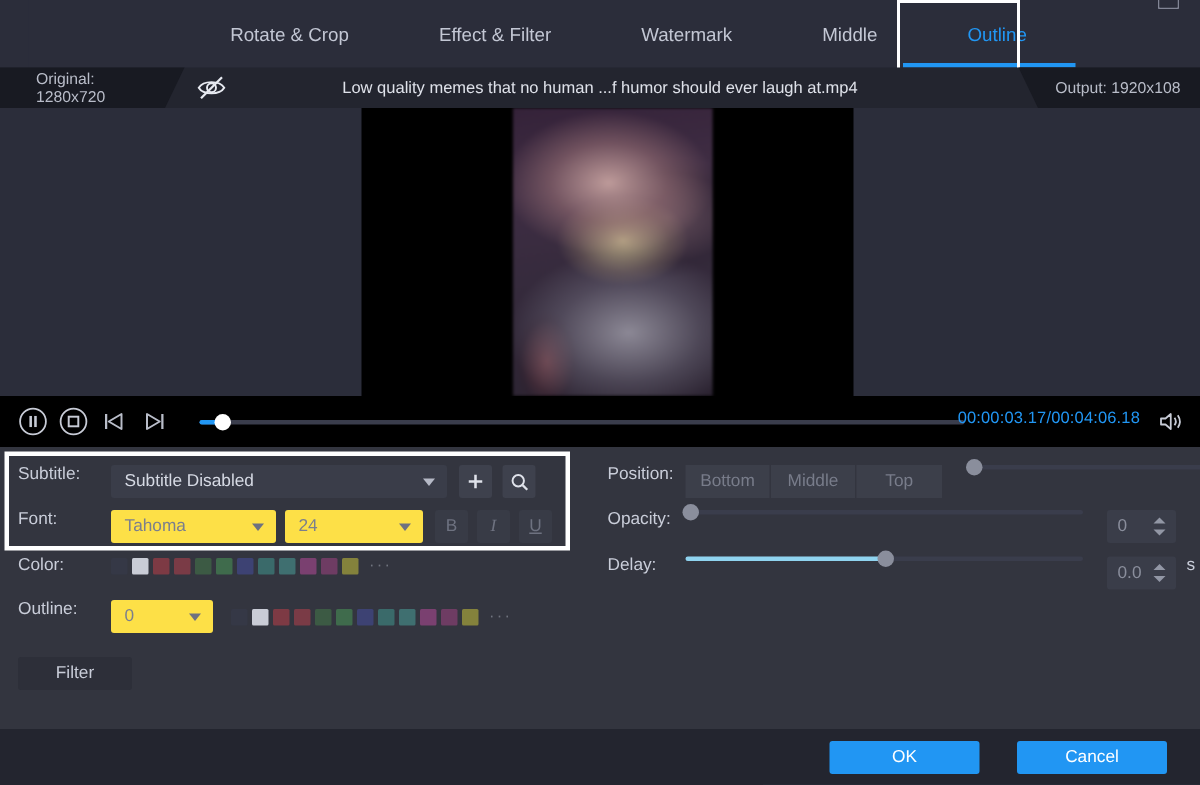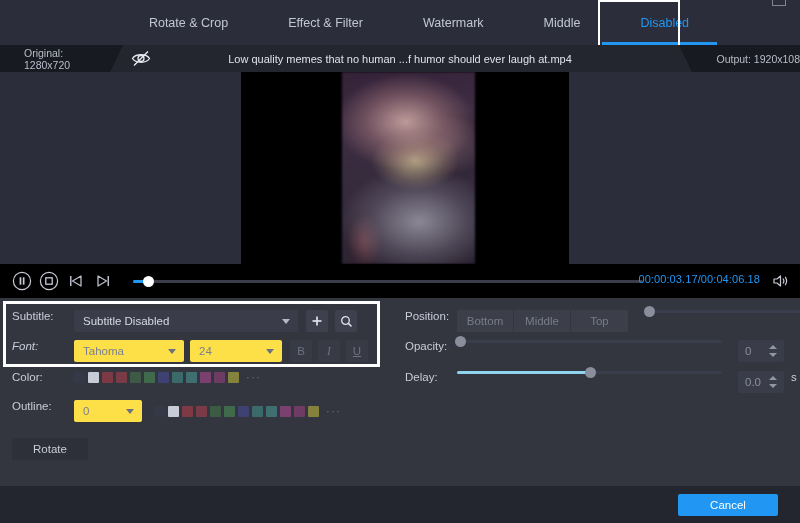--- a/index.html
+++ b/index.html
@@ -66,21 +66,21 @@
     position: absolute; left: 130px; top: 3px; width: 22px; height: 21px;
   }
   .rightchip {
     position: absolute; right: 0; top: 0; height: 27px; width: 108px;
     background: #181a22; display: flex; align-items: center; justify-content: flex-end;
   }
   .rightchip::before {
     content: ""; position: absolute; left: -13px; top: 0;
     border-top: 27px solid #181a22; border-left: 13px solid transparent;
   }
-  .out-text { font-size: 10.5px; color: #b9bdc9; padding-right: 0px; white-space: nowrap; }
+  .out-text { font-size: 10.5px; color: #b9bdc9; padding-right: 13px; white-space: nowrap; }
   .filename {
     position: absolute; left: 0; top: 0; width: 800px; height: 27px;
     display: flex; align-items: center; justify-content: center;
     font-size: 11px; color: #dfe2ea; white-space: nowrap;
   }
 
   
   .preview {
     position: absolute; left: 0; top: 72px; width: 800px; height: 192px;
     background: #2b2d3a;
@@ -220,21 +220,21 @@
   <div class="tabbar">
     <div class="wincontrols">
       <div class="wc wc-min"></div>
       <div class="wc wc-max"></div>
     </div>
     <div class="tabs">
       <div class="tab">Rotate &amp; Crop</div>
       <div class="tab">Effect &amp; Filter</div>
       <div class="tab">Watermark</div>
       <div class="tab">Middle</div>
-      <div class="tab active">Disabled</div>
+      <div class="tab active">Outline</div>
     </div>
     <div class="tabs-underline"></div>
   </div>
   <div class="hl-subtitle"></div>
 
   <div class="infobar">
     <div class="filename">Low quality memes that no human ...f humor should ever laugh at.mp4</div>
     <div class="leftchip">
       <span class="orig-text">Original: 1280x720</span>
     </div>
@@ -314,21 +314,21 @@
       </div>
       <div class="iconbtn" style="margin-left:7px;">
         <svg width="13" height="13" viewBox="0 0 13 13">
           <circle cx="5.5" cy="5.5" r="3.8" fill="none" stroke="#dfe2ea" stroke-width="1.3"></circle>
           <line x1="8.4" y1="8.4" x2="11.5" y2="11.5" stroke="#dfe2ea" stroke-width="1.5"></line>
         </svg>
       </div>
     </div>
 
     <div class="row" style="left:12px; top:42px;">
-      <span class="lbl" style="width:62px;font-style:italic;">Font:</span>
+      <span class="lbl" style="width:62px;">Font:</span>
       <div class="select dim" style="width:110px;">
         <span>Tahoma</span>
         <span class="caret"></span>
       </div>
       <div class="select dim" style="width:92px; margin-left:6px;">
         <span>24</span>
         <span class="caret"></span>
       </div>
       <div class="fbtn" style="margin-left:8px;">B</div>
       <div class="fbtn ital" style="margin-left:6px;">I</div>
@@ -409,20 +409,21 @@
       </div>
       <div class="spin" style="margin-left:16px;">
         <span>0.0</span>
         <span class="up"></span>
         <span class="dn"></span>
       </div>
       <span class="unit">s</span>
     </div>
   </div>
 
-  <div class="resetbtn">Rotate</div>
+  <div class="resetbtn">Filter</div>
   <div class="hl-panel"></div>
 
   <div class="footer">
+    <div class="btn-prim btn-ok">OK</div>
     <div class="btn-prim btn-cancel">Cancel</div>
   </div>
 
 </div>
 
 </body></html>

